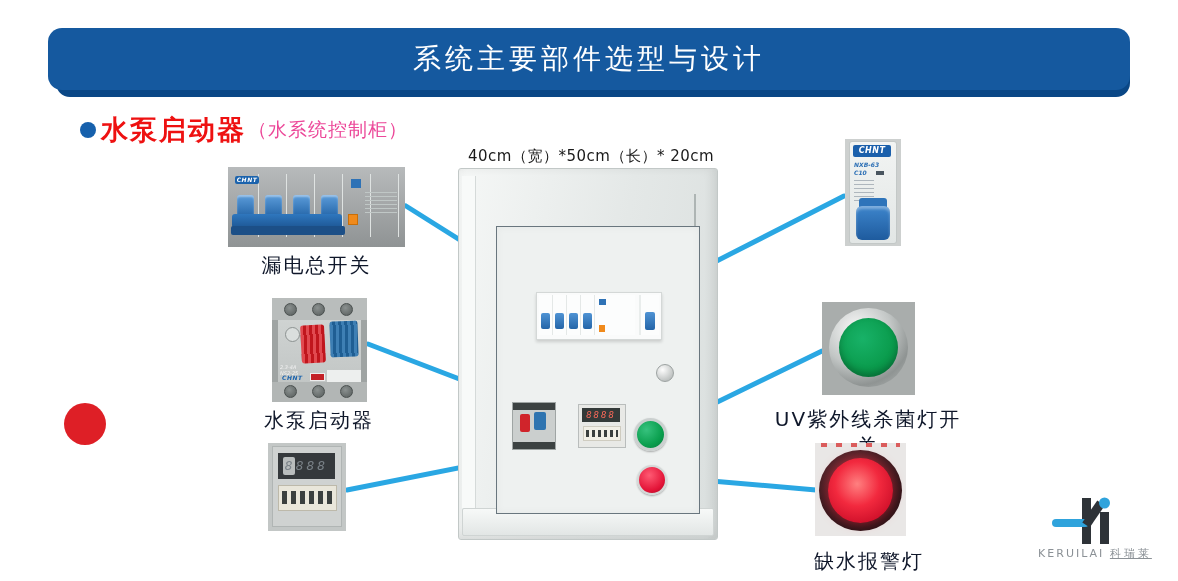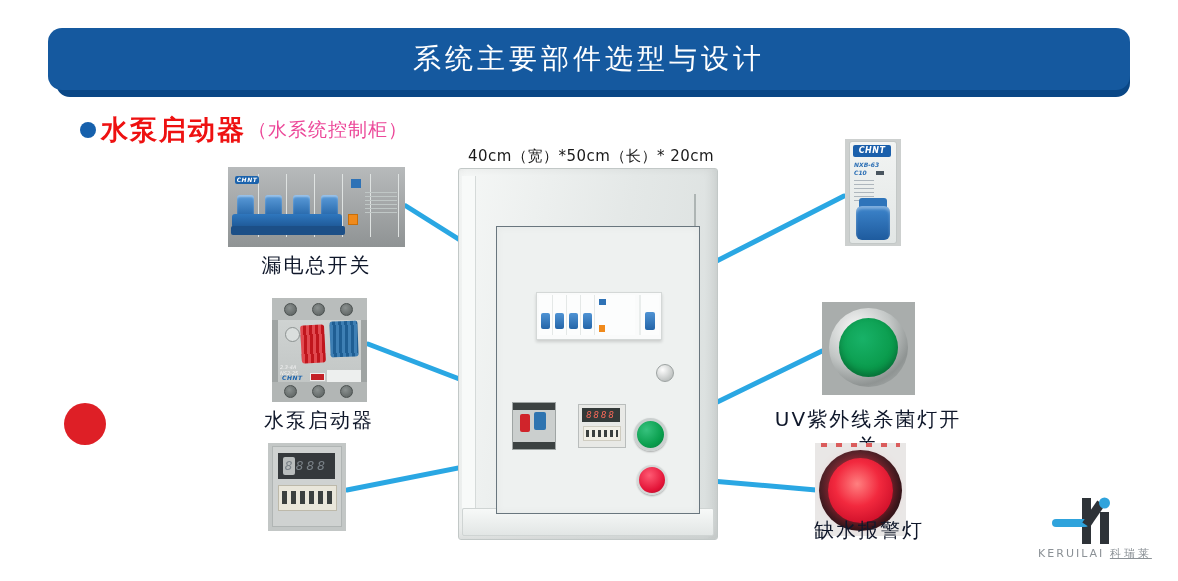--- a/index.html
+++ b/index.html
@@ -311,21 +311,21 @@
     <i class="uv-ring"></i>
     <i class="uv-face"></i>
   </div>
   <div class="abs caption" style="left:768px;top:406px;width:200px;">UV紫外线杀菌灯开关</div>
 
   <div class="abs photo-lamp">
     <i class="lamp-ticks"></i>
     <i class="lamp-bezel"></i>
     <i class="lamp-lens"></i>
   </div>
-  <div class="abs caption" style="left:769px;top:517px;width:200px;font-family:Liberation Serif, serif;">缺水报警灯</div>
+  <div class="abs caption" style="left:769px;top:548px;width:200px;font-family:Liberation Serif, serif;">缺水报警灯</div>
 
   <svg class="abs logo-mark" viewBox="0 0 104 52">
     <rect x="40" y="4" width="9" height="46" fill="#2E3338"></rect>
     <rect x="10" y="25" width="37" height="8" rx="4" fill="#2FA3DC"></rect>
     <path d="M44 31 L59 9" stroke="#2E3338" stroke-width="9" stroke-linecap="butt" fill="none"></path>
     <rect x="58" y="18" width="9" height="32" fill="#2E3338"></rect>
     <circle cx="62.5" cy="9" r="5.5" fill="#2FA3DC"></circle>
   </svg>
   <div class="abs logo-text">
     <span class="en">KERUILAI</span>

